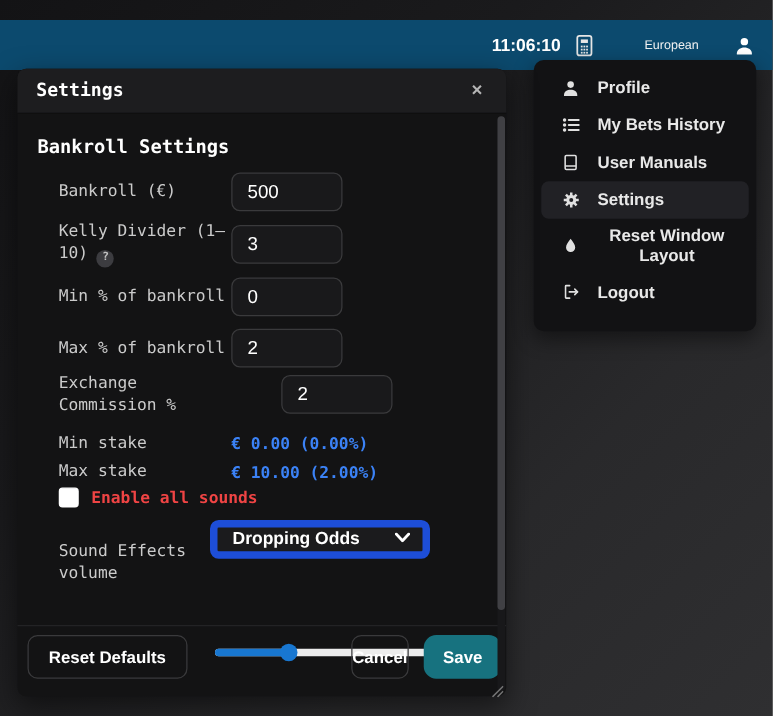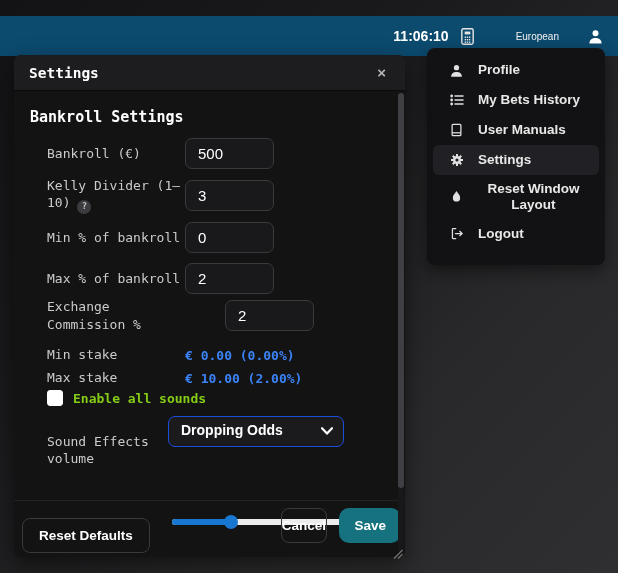--- a/index.html
+++ b/index.html
@@ -67,41 +67,41 @@
   .help-badge {
     display:inline-flex; width:14px; height:14px; border-radius:50%; background:#3c3c40;
     color:#c2c2c2; font-size:9px; font-weight:bold; align-items:center; justify-content:center;
     margin-left:7px; vertical-align:-2px; cursor:pointer; font-family:"DejaVu Sans Mono", monospace;
   }
 
   .cb {
     appearance:none; -webkit-appearance:none; width:16px; height:16px; background:#fff;
     border-radius:3px; border:1px solid #fff; cursor:pointer; margin:0;
   }
-  .cb-label { font-family:"DejaVu Sans Mono", monospace; font-weight:bold; font-size:13px; color:#84cc16; margin-left:10px; }
+  .cb-label { font-family:"DejaVu Sans Mono", monospace; font-weight:bold; font-size:13px; color:#ef4444; margin-left:10px; }
 
   .select {
     position:absolute; left:154px; top:361px; width:176px; height:31px;
-    background:#1b1b1d; border:1px solid #1d4ed8; border-radius:7px;
+    background:#1b1b1d; border:6px solid #1d4ed8; border-radius:7px;
     display:flex; align-items:center; justify-content:space-between; padding:0 10px 3px 12px; cursor:pointer;
   }
   .select .sel-text { font-size:14px; font-weight:bold; color:#fff; }
 
   .slider { position:absolute; left:158px; top:461px; width:178px; height:12px; cursor:pointer; }
   .slider .track { position:absolute; top:3px; left:0; width:100%; height:6px; border-radius:3px; background:#ececec; }
   .slider .fill  { position:absolute; top:3px; left:0; height:6px; border-radius:3px 0 0 3px; background:#1877d1; }
   .slider .thumb { position:absolute; top:-1px; width:14px; height:14px; border-radius:50%; background:#1877d1; }
 
   .footer-sep { position:absolute; left:0; right:0; top:445px; border-top:1px solid #232325; }
   .btn {
     position:absolute; top:453px; height:35px; border-radius:8px; border:1px solid #3a3a3c;
     background:transparent; color:#fff; font-family:"Liberation Sans", sans-serif;
     font-size:13.5px; font-weight:bold; cursor:pointer; padding:0 16px;
   }
-  .btn-reset { left:8px;margin-top:10px; }
+  .btn-reset { left:8px; }
   .btn-cancel { right:78px; padding:0 0; }
   .btn-save { right:4px; border:none; border-radius:10px; padding:0 15px; font-weight:bold; }
 
   .scrollbar { position:absolute; right:1px; top:38px; bottom:4px; width:6px; border-radius:3px; background:#18181a; }
   .scroll-thumb { position:absolute; top:0; left:0; width:6px; height:395px; border-radius:3px; background:#404044; }
 
   .resize-handle { position:absolute; right:2px; bottom:2px; width:10px; height:10px; cursor:nwse-resize; opacity:.7; }
 </style>
 </head>
 <body>

